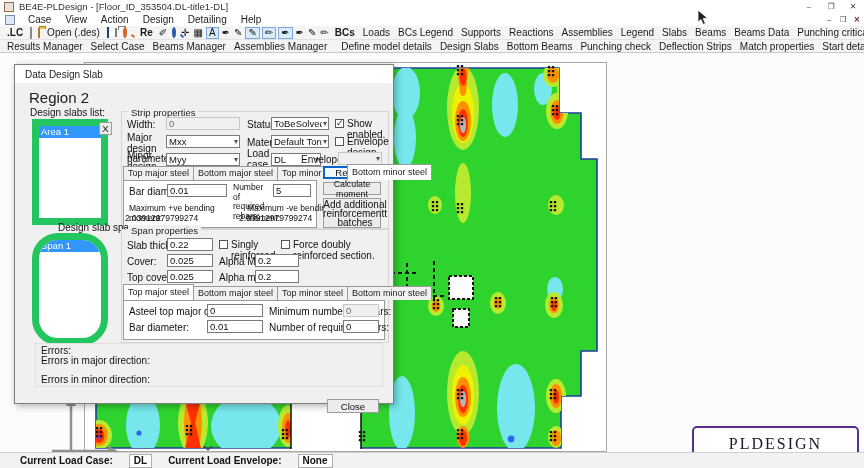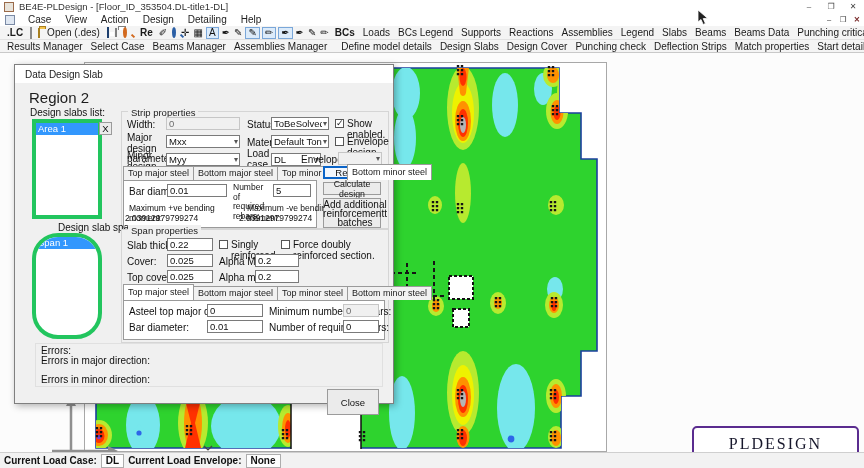--- a/index.html
+++ b/index.html
@@ -44,21 +44,21 @@
   .canvas{left:84px;top:62px;width:521px;height:388px;background:#fff;border:1px solid #a8a8a8;z-index:2;}
   .axes{left:48px;top:390px;width:78px;height:72px;z-index:3;}
   
   .dialog{left:14px;top:64px;width:378px;height:338px;background:#f0f0f0;border:1px solid #7f7f7f;
           box-shadow:2px 2px 7px rgba(0,0,0,.3);z-index:10;font-size:9.5px;}
   .dlg-title{height:18px;background:#fff;display:flex;align-items:center;padding-left:10px;font-size:10px;color:#222;}
   .dlg-body{position:absolute;left:0;top:18px;width:378px;height:320px;}
   .hdr{font-size:15px;color:#1c1c1c;}
   .lbl{font-size:10px;color:#111;line-height:10.5px;}
   .small{font-size:8.5px;line-height:9.5px;}
-  .listbox{background:#fff;border:4px solid #22c55e;overflow:hidden;}
+  .listbox{background:#fff;border:7px solid #22c55e;overflow:hidden;}
   .li{height:12px;font-size:9.5px;padding:0 2px;line-height:12px;}
   .li.sel{background:#3297fd;color:#fff;}
   .tbx{background:#fff;border:1px solid #7a7a7a;height:13px;box-sizing:border-box;font-size:9.5px;
        display:flex;align-items:center;padding:0 2px;}
   .tbx.dis{background:#f0f0f0;color:#6e6e6e;border-color:#c6c6c6;}
   .cmb{background:#fff;border:1px solid #7a7a7a;height:13px;box-sizing:border-box;font-size:9.5px;
        display:flex;align-items:center;padding:0 1px 0 2px;}
   .cmb .val{flex:1;overflow:hidden;white-space:nowrap;}
   .cmb .arr{color:#555;font-size:8px;padding-left:1px;}
   .cmb.dis{background:#f0f0f0;border-color:#c6c6c6;}
@@ -71,21 +71,21 @@
   .tab{font-size:9px;padding:1px 4px 1px 4px;border:1px solid #9a9a9a;border-bottom:none;background:#f1f1f1;
        margin-right:-1px;color:#222;white-space:nowrap;height:11px;line-height:11px;}
   .tab.active{background:#fff;height:13px;line-height:13px;position:relative;z-index:2;}
   .panel{background:#fff;border:1px solid #9a9a9a;}
   .btn{background:#ebebeb;border:1px solid #9b9b9b;font-size:9.5px;display:flex;align-items:center;
        justify-content:center;box-sizing:border-box;color:#111;text-align:center;}
   .btn.primary{border:1px solid #0a64c8;box-shadow:inset 0 0 0 1px #0a64c8;background:#f2f7fd;}
   .errbox{border:1px solid #e0e0e0;background:#f0f0f0;}
   
   .statusbar{left:0;top:452px;width:864px;height:16px;background:#f2f2f2;border-top:1px solid #cfcfcf;
-             display:flex;align-items:center;font-size:10px;gap:4px;padding-left:4px;box-sizing:border-box;z-index:5;}
+             display:flex;align-items:center;font-size:10px;gap:16px;padding-left:20px;box-sizing:border-box;z-index:5;}
   .sb-label{font-weight:bold;color:#111;}
   .sb-box{border:1px solid #adadad;background:#fdfdfd;padding:0 4px;font-weight:bold;height:12px;line-height:12px;}
   .logo{left:692px;top:426px;width:163px;height:32px;background:#fff;border:2px solid #5a2c8f;border-radius:5px;
         display:flex;align-items:center;justify-content:center;z-index:4;
         font-family:"Liberation Serif",serif;font-size:16px;letter-spacing:2px;color:#17172b;}
   .cursor{left:697px;top:10px;z-index:20;}
 </style>
 </head>
 <body>
 
@@ -154,21 +154,21 @@
   </div>
 
   <div class="abs toolbar2">
     <span class="tbt">Results Manager</span>
     <span class="tbt">Select Case</span>
     <span class="tbt">Beams Manager</span>
     <span class="tbt">Assemblies Manager</span>
     <span class="tsep"></span>
     <span class="tbt">Define model details</span>
     <span class="tbt">Design Slabs</span>
-    <span class="tbt">Design Cover</span>
+    <span class="tbt">Bottom Beams</span>
     <span class="tbt">Punching check</span>
     <span class="tbt">Deflection Strips</span>
     <span class="tbt">Match properties</span>
     <span class="tbt">Start detailing</span>
     <span class="tsep"></span>
   </div>
 
   <div class="abs workspace"></div>
 
   <svg class="abs axes" viewBox="0 0 78 72">
@@ -373,21 +373,21 @@
       <div class="abs panel" style="left:108px;top:97px;width:192px;height:46px;"></div>
       <div class="abs lbl" style="left:114px;top:104px;">Bar diameter:</div>
       <div class="abs tbx" style="left:152px;top:101px;width:60px;">0.01</div>
       <div class="abs lbl small" style="left:218px;top:100px;width:38px;">Number of required rebars:</div>
       <div class="abs tbx" style="left:258px;top:101px;width:38px;">5</div>
       <div class="abs lbl small" style="left:114px;top:121px;width:108px;">Maximum +ve bending moment:</div>
       <div class="abs lbl small" style="left:110px;top:131px;width:110px;">2.03912979799274</div>
       <div class="abs lbl small" style="left:232px;top:121px;width:108px;">Maximum -ve bending moment:</div>
       <div class="abs lbl small" style="left:224px;top:131px;width:110px;">2.03912979799274</div>
       <div class="abs btn primary" style="left:308px;top:83px;width:58px;height:13px;">Refresh</div>
-      <div class="abs btn" style="left:308px;top:99px;width:58px;height:13px;font-size:8.8px;">Calculate design</div>
+      <div class="abs btn" style="left:308px;top:99px;width:58px;height:13px;font-size:8.8px;">Calculate moment</div>
       <div class="abs btn" style="left:308px;top:115px;width:58px;height:30px;font-size:10px;line-height:9px;padding-left:6px;">Add additional reinforcementt batches</div>
 
       <div class="abs lbl" style="left:15px;top:140px;margin-left:28px;">Design slab spans:</div>
       <div class="abs listbox" style="left:17px;top:150px;width:62px;height:98px;border-radius:26px;">
         <div class="li sel">Span 1</div>
       </div>
 
       <div class="abs grp" style="left:106px;top:146px;width:266px;height:112px;">
         <span class="grp-label">Span properties</span>
       </div>
@@ -424,21 +424,21 @@
       <div class="abs lbl" style="left:114px;top:240px;">Bar diameter:</div>
       <div class="abs tbx" style="left:192px;top:237px;width:56px;">0.01</div>
       <div class="abs lbl" style="left:254px;top:240px;">Number of required rebars:</div>
       <div class="abs tbx" style="left:328px;top:237px;width:36px;">0</div>
 
       <div class="abs errbox" style="left:20px;top:260px;width:346px;height:42px;"></div>
       <div class="abs lbl" style="left:26px;top:263px;">Errors:</div>
       <div class="abs lbl" style="left:26px;top:273px;">Errors in major direction:</div>
       <div class="abs lbl" style="left:26px;top:292px;">Errors in minor direction:</div>
 
-      <div class="abs btn" style="left:312px;top:306px;width:52px;height:26px;">Close</div>
+      <div class="abs btn" style="left:312px;top:316px;width:52px;height:14px;">Close</div>
     </div>
   </div>
 
   <div class="abs logo">
     <span>PLDESIGN</span>
   </div>
 
   <div class="abs statusbar">
     <span class="sb-label">Current Load Case:</span>
     <span class="sb-box">DL</span>

